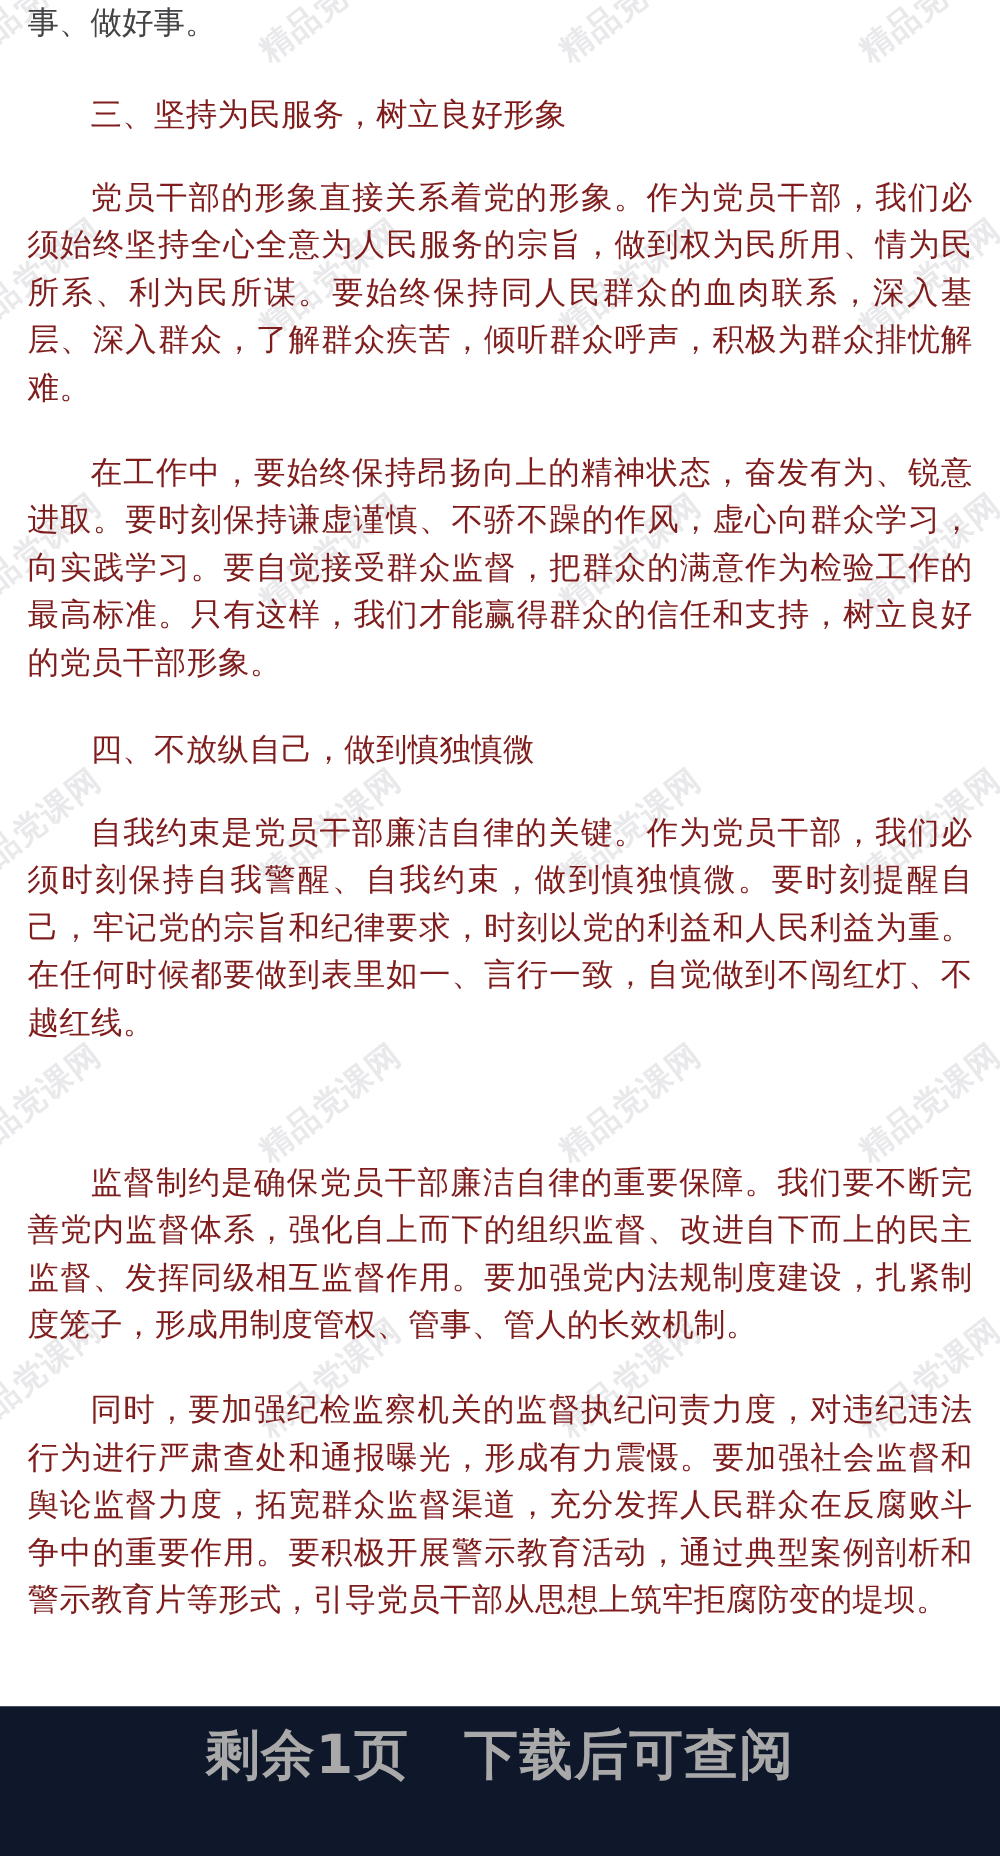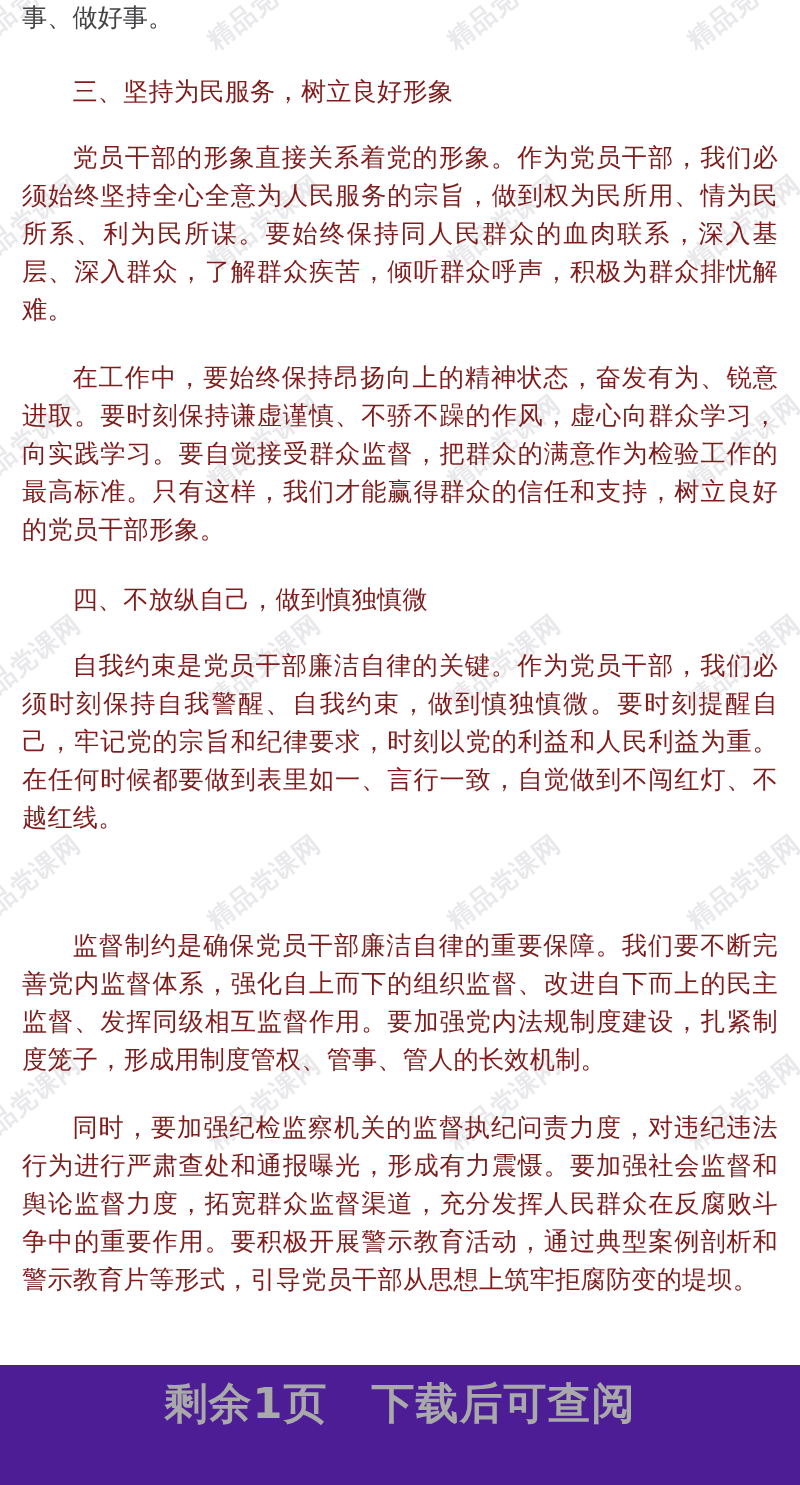--- a/index.html
+++ b/index.html
@@ -90,21 +90,21 @@
     left: 0;
     bottom: 0;
     width: 800px;
     height: 120px;
     z-index: 3;
     display: flex;
     align-items: flex-start;
     justify-content: center;
     padding-top: 10px;
     box-sizing: border-box;
-    background: #4c1d95;
+    background: #0f172a;
   }
 
   #paywall-text {
     font-family: "DejaVu Sans", "Liberation Sans", sans-serif;
     font-size: 43px;
     font-weight: 700;
     color: #a9a9a9;
     letter-spacing: 1px;
     white-space: pre;
   }

